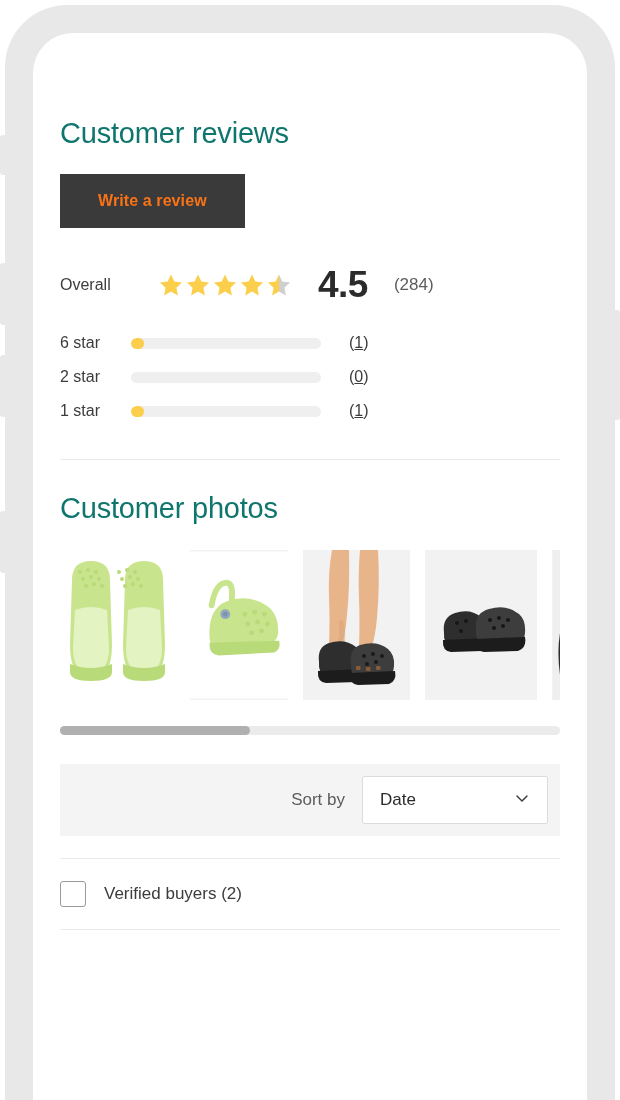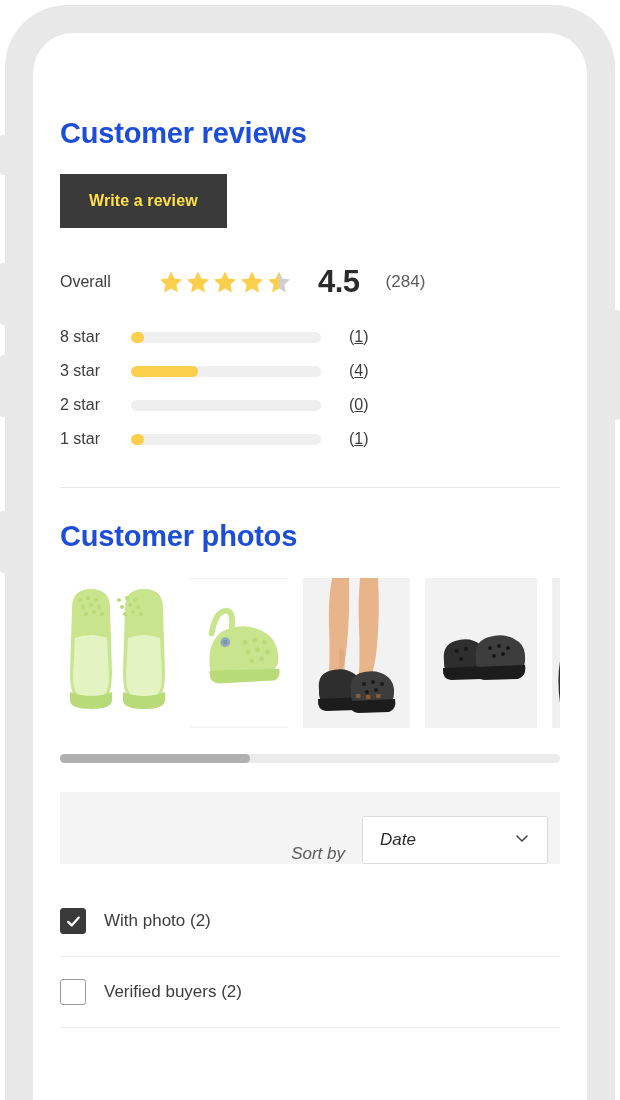--- a/index.html
+++ b/index.html
@@ -47,57 +47,57 @@
   #content {
     position: absolute;
     left: 0; top: 0;
     width: 554px;
     height: 1072px;
     padding: 0 27px;
   }
 
   .section-title {
     font-size: 29px;
-    font-weight: 700;
-    color: #1d4ed8;
+    font-weight: 400;
+    color: #0f766e;
     letter-spacing: -0.2px;
   }
   #reviews-title { margin-top: 84px; }
   #photos-title  { margin-top: 32px; }
 
   #write-review-button {
     display: inline-block;
     margin-top: 24px;
     background: #3a3a3a;
-    color: #fde047;
+    color: #f97316;
     font-size: 16px;
     font-weight: 700;
     border: none;
-    padding: 18px 29px;
+    padding: 18px 38px;
     font-family: inherit;
     cursor: pointer;
     letter-spacing: 0.1px;
   }
 
   
   #overall-row {
     display: flex;
     align-items: center;
     margin-top: 36px;
     gap: 12px;
   }
   #overall-label {
     font-size: 16px;
     color: #3c3c3c;
     width: 86px;
   }
   #stars-row { display: flex; gap: 1px; }
   .star { width: 26px; height: 26px; display: block; }
   #overall-score {
-    font-size: 31px;
+    font-size: 37px;
     font-weight: 700;
     color: #2b2b2b;
     margin-left: 14px;
     letter-spacing: -0.5px;
   }
   #overall-count {
     font-size: 17px;
     color: #5c5c5c;
     margin-left: 14px;
   }
@@ -175,24 +175,23 @@
     background: #b0b0b0;
     border-radius: 5px;
   }
 
   
   #sort-bar {
     margin-top: 29px;
     height: 72px;
     background: #f4f4f4;
     display: flex;
-    align-items: flex-end;
+    align-items: center;
     justify-content: flex-end;
     padding-right: 12px;
-    font-style: italic;
   }
   #sort-label {
     font-size: 17px;
     color: #5c5c5c;
     margin-right: 17px;
   }
   #sort-select {
     width: 186px;
     height: 48px;
     background: #ffffff;
@@ -291,32 +290,25 @@
           </span>
         </span>
 
         <span id="overall-score">4.5</span>
         <span id="overall-count">(284)</span>
       </div>
 
       
       <div id="bars">
           <div class="bar-row">
-            <span class="bar-label">8 star</span>
+            <span class="bar-label">6 star</span>
             <div class="bar-track">
               <div class="bar-fill" style="width: 7%;"></div>
             </div>
             <span class="bar-count">(<span class="num">1</span>)</span>
-          </div>
-          <div class="bar-row">
-            <span class="bar-label">3 star</span>
-            <div class="bar-track">
-              <div class="bar-fill" style="width: 35%;"></div>
-            </div>
-            <span class="bar-count">(<span class="num">4</span>)</span>
           </div>
           <div class="bar-row">
             <span class="bar-label">2 star</span>
             <div class="bar-track">
               <div class="bar-fill" style="width: 0%;"></div>
             </div>
             <span class="bar-count">(<span class="num">0</span>)</span>
           </div>
           <div class="bar-row">
             <span class="bar-label">1 star</span>
@@ -452,28 +444,20 @@
           <span>
             <svg width="20" height="20" viewBox="0 0 24 24" fill="none" stroke="#3c3c3c" stroke-width="1.7" stroke-linecap="round" stroke-linejoin="round">
               <polyline points="6,9.5 12,15.5 18,9.5"></polyline>
             </svg>
           </span>
         </div>
       </div>
 
       
       <div id="filters">
-          <div class="filter-row">
-            <span class="checkbox checked">
-              <svg width="17" height="17" viewBox="0 0 24 24" fill="none" stroke="#ffffff" stroke-width="3.2" stroke-linecap="round" stroke-linejoin="round">
-                <polyline points="4.5,12.5 9.5,17.5 19.5,6.5"></polyline>
-              </svg>
-            </span>
-            <span class="filter-label">With photo (2)</span>
-          </div>
           <div class="divider"></div>
           <div class="filter-row">
             <span class="checkbox unchecked"></span>
             <span class="filter-label">Verified buyers (2)</span>
           </div>
           <div class="divider"></div>
         </div>
 
     </div>
   </div>

